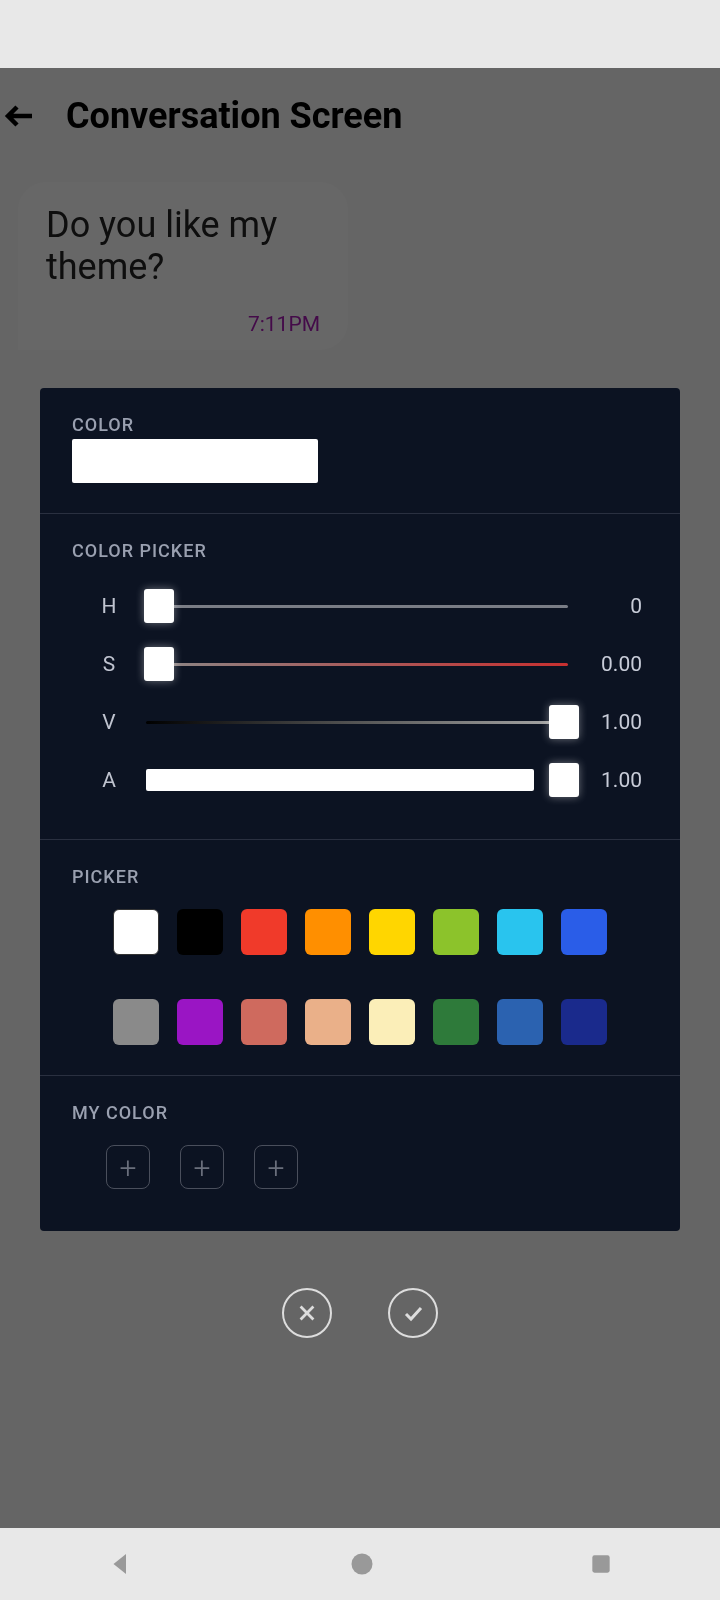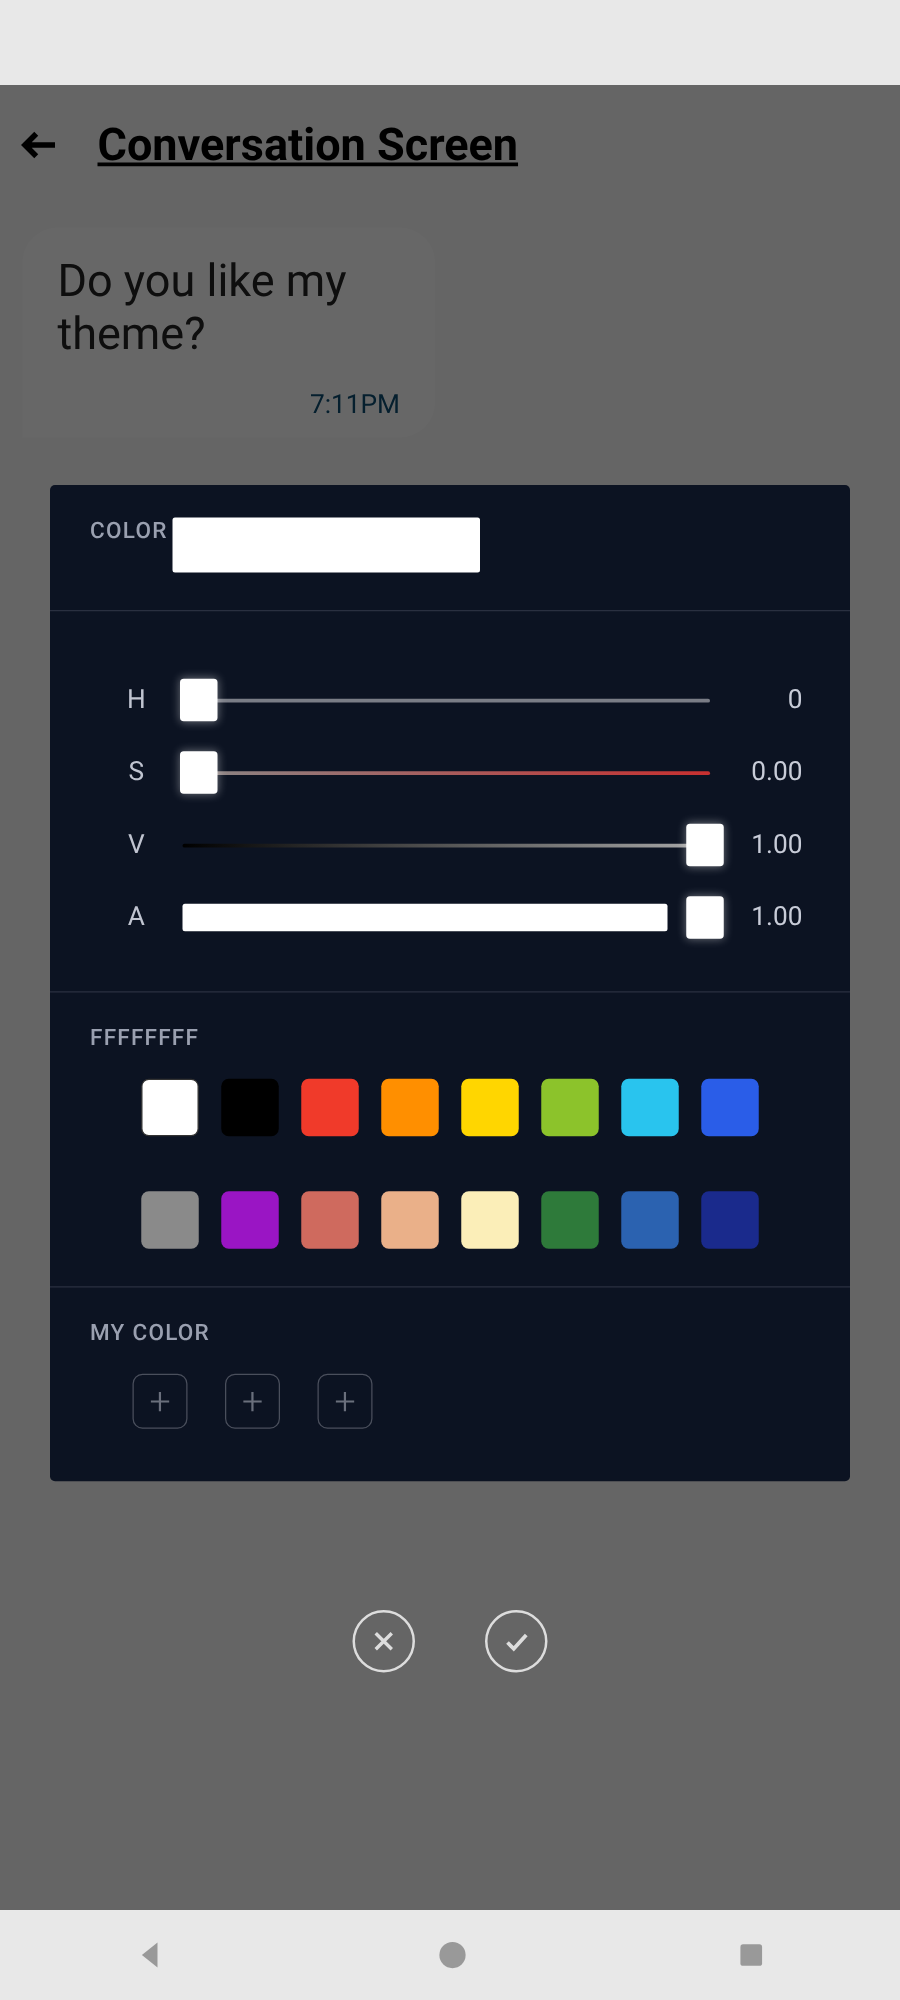--- a/index.html
+++ b/index.html
@@ -17,49 +17,48 @@
   top: 68px; left: 0; right: 0; bottom: 72px;
   background: #f0f0f0;
 }
 .overlay {
   position: absolute; inset: 0;
   background: rgba(0,0,0,0.58);
 }
 .header {
   height: 96px;
   display: flex; align-items: center;
-  padding: 0 14px;
+  padding: 0 2px;
   gap: 28px;
-  text-decoration: underline;
 }
 .back-arrow { width: 36px; height: 36px; stroke: #000; stroke-width: 3; fill: none; }
 .header-title { font-size: 36px; font-weight: 700; color: #000; }
 .chat-area { padding: 18px; }
 .bubble {
   background: #f6f6f6;
   border-radius: 28px 28px 28px 0;
   padding: 22px 28px 14px 28px;
   width: 330px;
   position: relative;
 }
 .bubble-text { font-size: 36px; color: #222; }
-.bubble-time { font-size: 21px; color: #0c4a6e; text-align: right; margin-top: 24px; }
+.bubble-time { font-size: 21px; color: #a21caf; text-align: right; margin-top: 24px; }
 .modal {
   position: absolute;
   top: 320px; left: 40px; right: 40px;
   background: #0c1322;
   border-radius: 4px;
 }
 .section {
   padding: 26px 32px 30px 32px;
   border-bottom: 1px solid #2a3040;
 }
 .section:last-child { border-bottom: none; }
 .row { display: flex; gap: 32px; }
-.col { flex: 1; display: flex; flex-direction: row; gap: 4px; }
+.col { flex: 1; display: flex; flex-direction: column; gap: 4px; }
 .label { font-size: 18px; color: #9aa0b0; letter-spacing: 1px; font-weight: 500; }
 .swatch {
   width: 246px; height: 44px;
   background: #fff;
   border-radius: 2px;
 }
 .hex-input {
   background: transparent;
   border: 1.5px solid #888;
   border-radius: 6px;
@@ -169,20 +168,21 @@
     <div class="section">
       <div class="row">
         <div class="col">
           <div class="label">COLOR</div>
           <div class="swatch"></div>
         </div>
       </div>
     </div>
 
     <div class="section">
+      <div class="label">COLOR PICKER</div>
       <div style="height:16px"></div>
       <div class="picker-row">
         <div class="picker-label">H</div>
         <div class="slider-wrap">
           <div class="track track-h"></div>
           <div class="thumb" style="left:3%"></div>
         </div>
         <div class="picker-value">0</div>
       </div>
       <div class="picker-row">
@@ -205,21 +205,21 @@
         <div class="picker-label">A</div>
         <div class="slider-wrap">
           <div class="track track-a" style="width:92%"></div>
           <div class="thumb" style="left:99%"></div>
         </div>
         <div class="picker-value">1.00</div>
       </div>
     </div>
 
     <div class="section">
-      <div class="label">FFFFFFFF</div>
+      <div class="label">PICKER</div>
       <div class="palette-grid" id="palette-grid">
           <div class="palette-sw" style="background: rgb(255, 255, 255); border: 1px solid rgb(51, 51, 51);"></div>
           <div class="palette-sw" style="background: rgb(0, 0, 0);"></div>
           <div class="palette-sw" style="background: rgb(240, 58, 42);"></div>
           <div class="palette-sw" style="background: rgb(255, 143, 0);"></div>
           <div class="palette-sw" style="background: rgb(255, 214, 0);"></div>
           <div class="palette-sw" style="background: rgb(140, 195, 43);"></div>
           <div class="palette-sw" style="background: rgb(41, 196, 238);"></div>
           <div class="palette-sw" style="background: rgb(42, 93, 232);"></div>
           <div class="palette-sw" style="background: rgb(138, 138, 138);"></div>

